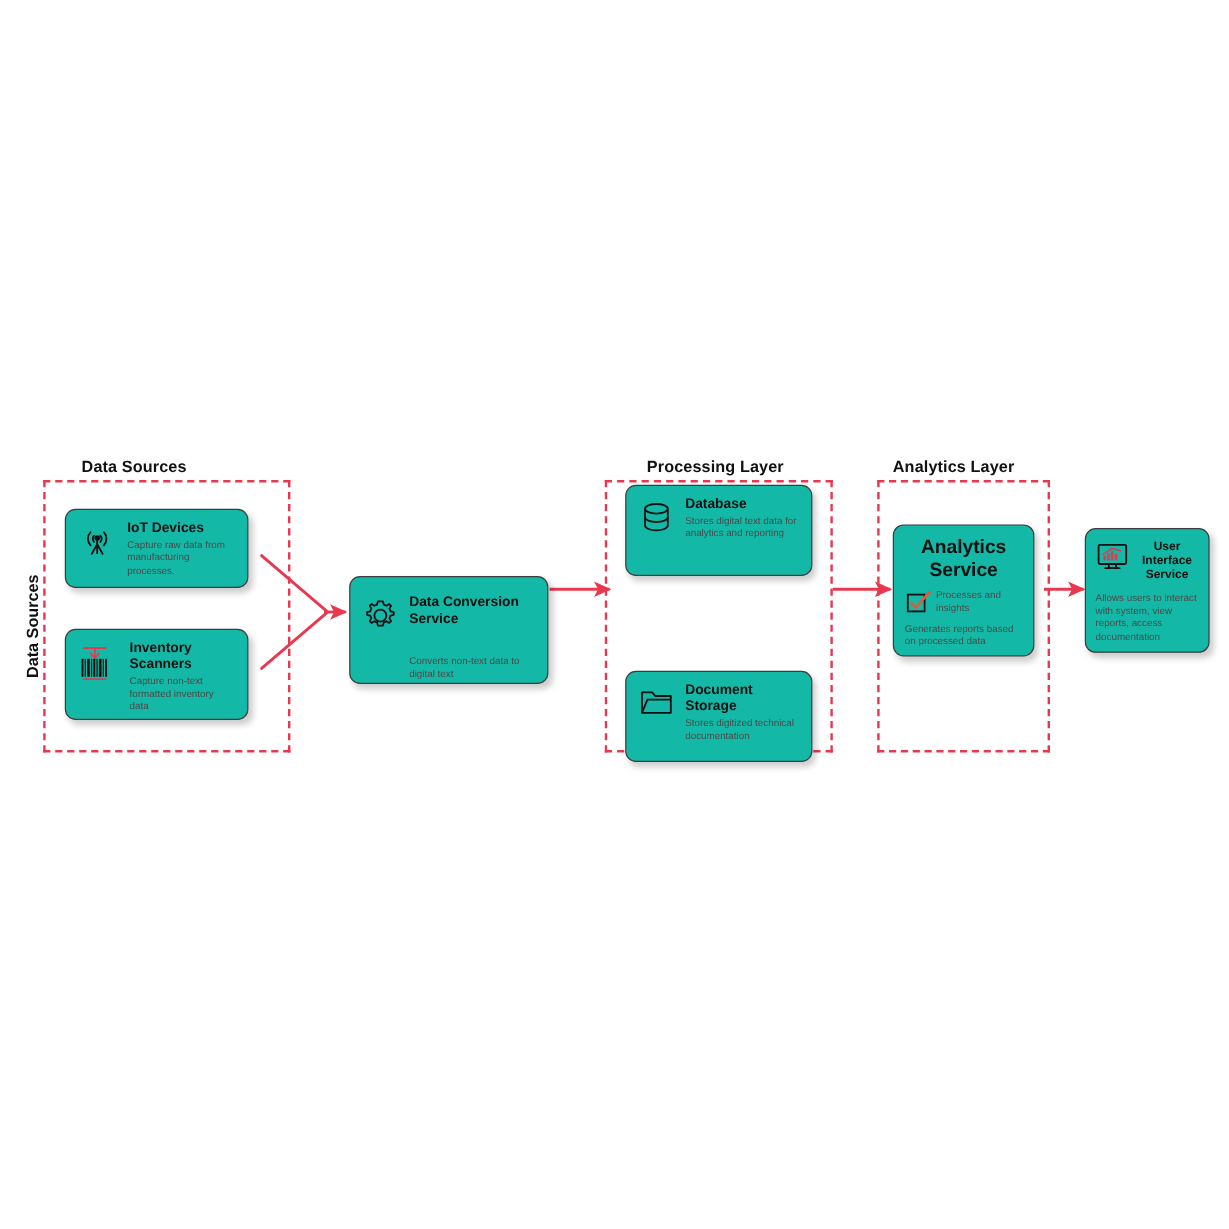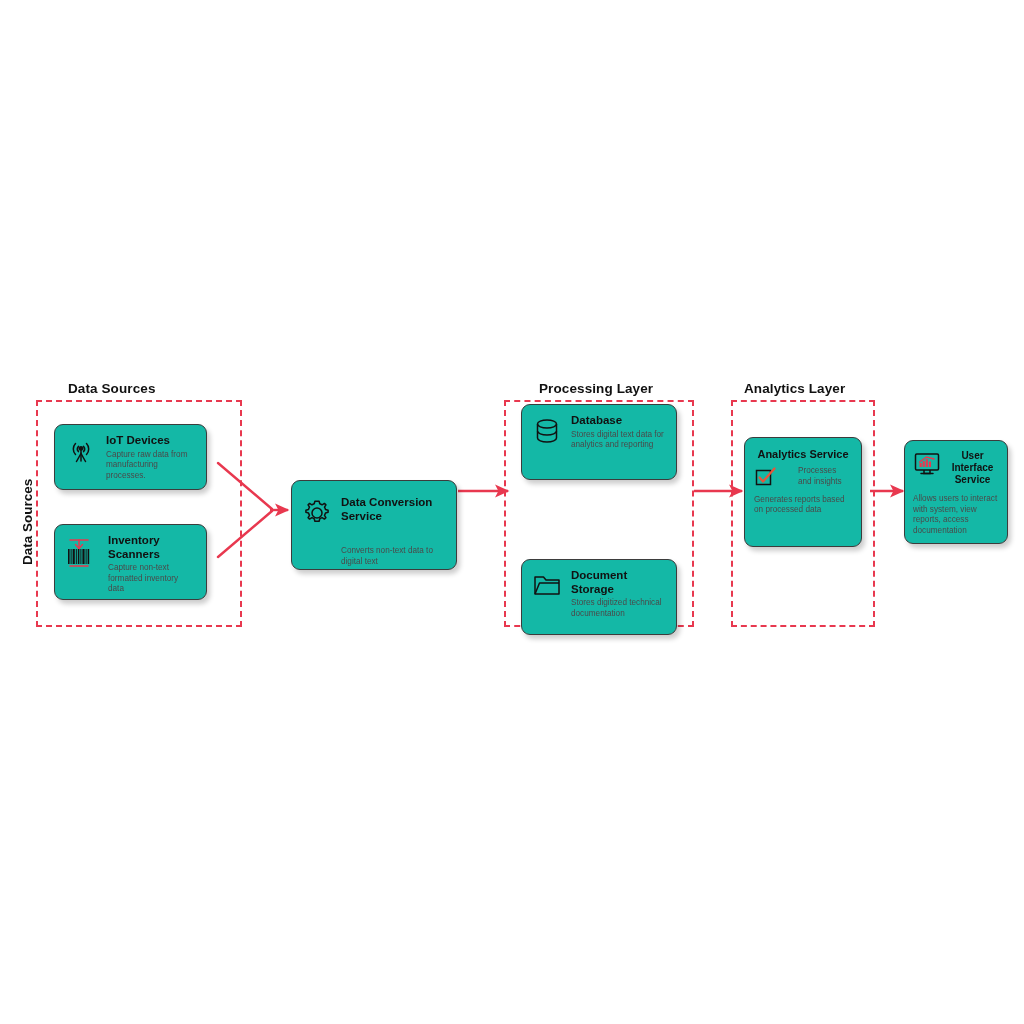--- a/index.html
+++ b/index.html
@@ -82,21 +82,21 @@
     line-height: 1.18;
     margin-bottom: 2px;
   }
   .card-desc {
     font-size: 8.2px;
     font-weight: normal;
     color: #4a4a4a;
     line-height: 1.28;
   }
 
-  .stacked .card-title { text-align: center; font-size: 11px; }
+  .stacked .card-title { text-align: center; font-size: 16px; }
   .stacked .card-desc  { text-align: left; }
 
   
   #arrows {
     position: absolute;
     inset: 0;
     pointer-events: none;
   }
 </style>
 </head>
@@ -220,21 +220,21 @@
       <div class="card-title">Document Storage</div>
       <div class="card-desc">Stores digitized technical documentation</div>
     </div>
   </div>
 
   <div class="group-title" style="left:744px; top:381px;">Analytics Layer</div>
   <div class="group-box" style="left:731px; top:400px; width:144px; height:227px;"></div>
 
   <div class="card stacked" style="left:744px; top:437px; width:118px; height:110px;">
     <div class="card-title" style="width:100%;">Analytics Service</div>
-    <div style="display:flex; align-items:center; gap:20px; width:100%;">
+    <div style="display:flex; align-items:center; gap:2px; width:100%;">
       <div class="card-icon">
         <svg width="24" height="24" viewBox="0 0 24 24">
           <rect x="2.5" y="5.5" width="14" height="14" fill="none" stroke="#111" stroke-width="1.5"></rect>
           <path d="M5.5 12.5 L9 16.5 L20.5 3.5" fill="none" stroke="#e8553a" stroke-width="2.2" stroke-linecap="round" stroke-linejoin="round"></path>
         </svg>
       </div>
       <div class="card-desc" style="flex:1;">Processes and insights</div>
     </div>
     <div class="card-desc" style="width:100%; margin-top:4px;">Generates reports based on processed data</div>
   </div>

